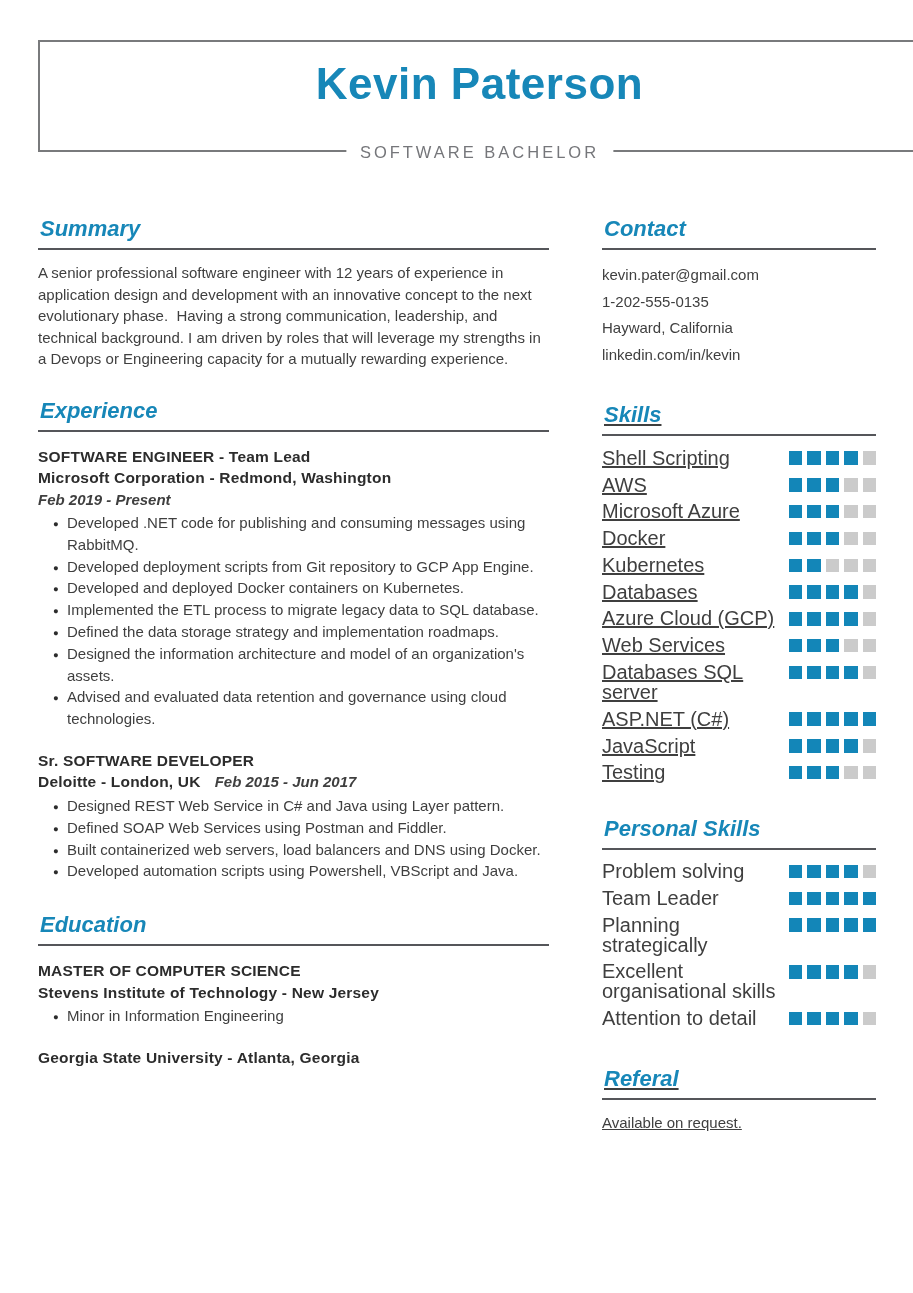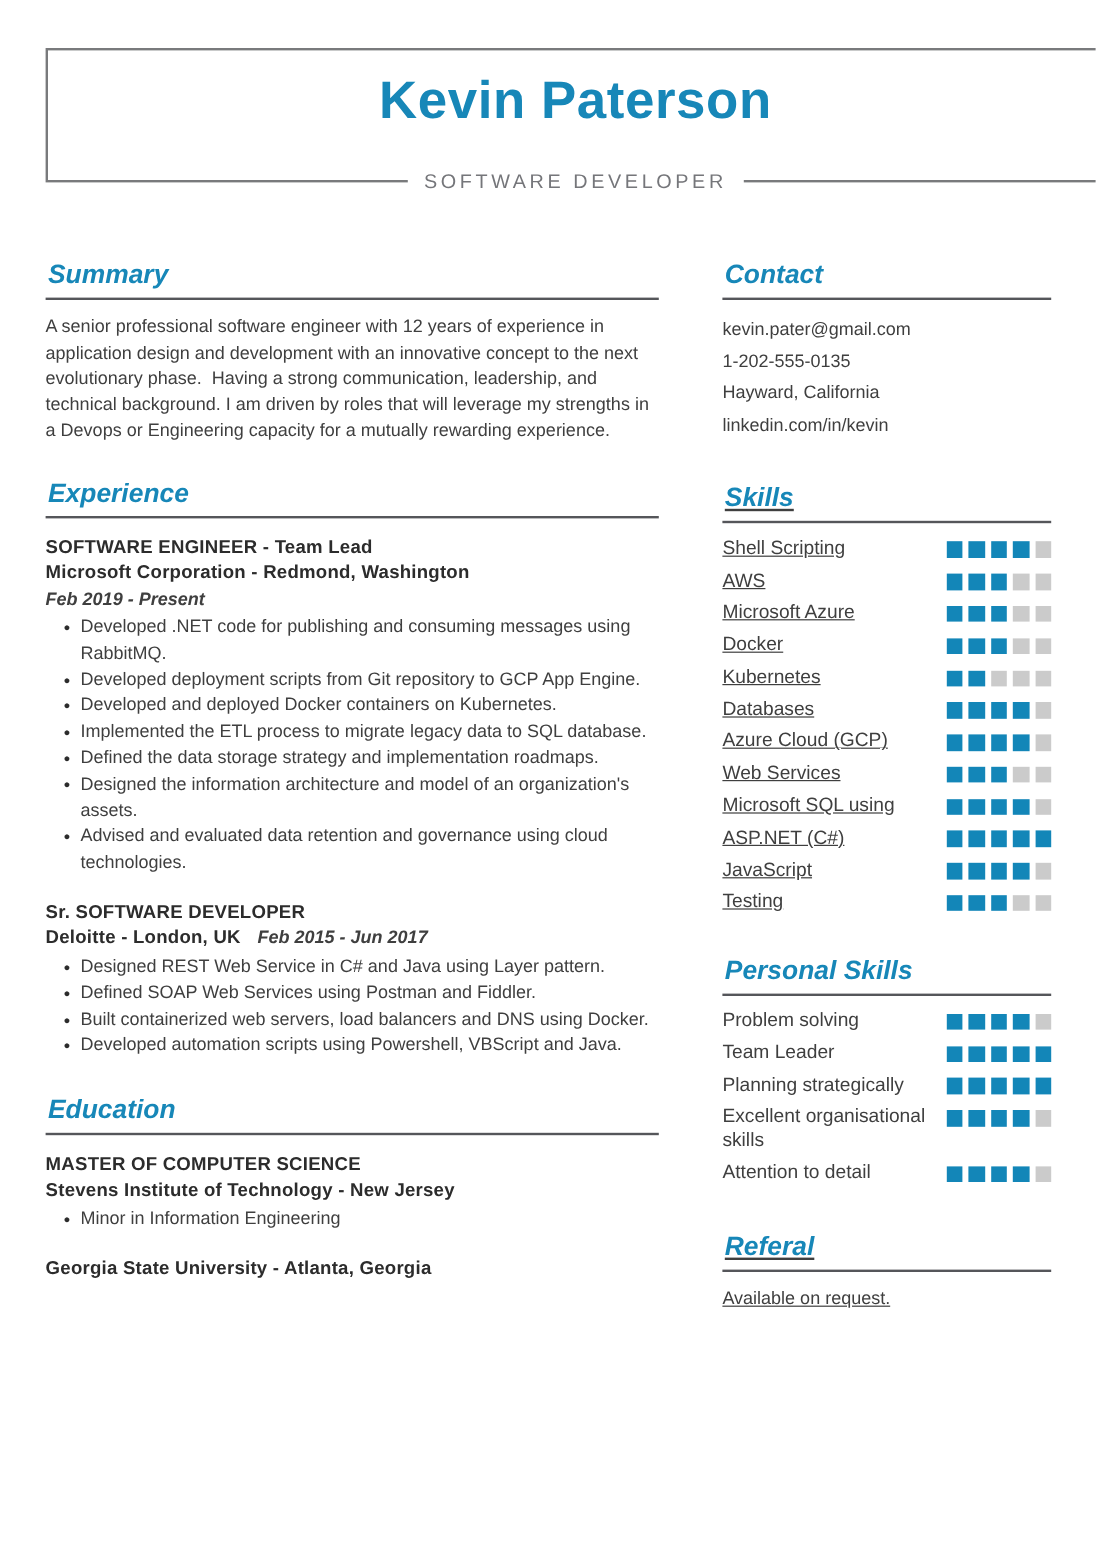--- a/index.html
+++ b/index.html
@@ -66,33 +66,33 @@
 
   .edu { margin-top: 14px; }
   .edu + .edu { margin-top: 20px; }
 
   
   .contact-item { font-size: 15px; line-height: 26.6px; }
 
   
   .skills-body { margin-top: 8px; }
   .skill-row { display: flex; justify-content: space-between; align-items: flex-start; }
-  .skill-name { font-size: 16px; line-height: 20px; padding: 3.4px 0; }
+  .skill-name { font-size: 20px; line-height: 20px; padding: 3.4px 0; }
   .squares { display: flex; gap: 5px; margin-top: 7px; margin-left: 8px; flex-shrink: 0; }
   .sq { width: 13.5px; height: 13.5px; background: var(--square_empty, #cbcbcb); }
   .sq.fill { background: var(--square_filled, #1386b8); }
 </style>
 </head>
 <body>
 
 <div class="page">
 
   <div class="header-box">
     <div class="name">Kevin Paterson</div>
-    <div class="header-title">SOFTWARE DEVELOPER</div>
+    <div class="header-title">SOFTWARE BACHELOR</div>
   </div>
 
   <div class="col-left">
 
     <div class="section">
       <h2>Summary</h2>
       <div class="sec-body body-text">A senior professional software engineer with 12 years of experience in application design and development with an innovative concept to the next evolutionary phase.  Having a strong communication, leadership, and technical background. I am driven by roles that will leverage my strengths in a Devops or Engineering capacity for a mutually rewarding experience.</div>
     </div>
 
     <div class="section mt28">
@@ -234,21 +234,21 @@
           <span class="skill-name">Web Services</span>
           <span class="squares">
               <span class="sq fill"></span>
               <span class="sq fill"></span>
               <span class="sq fill"></span>
               <span class="sq"></span>
               <span class="sq"></span>
             </span>
         </div>
         <div class="skill-row">
-          <span class="skill-name">Microsoft SQL using</span>
+          <span class="skill-name">Databases SQL server</span>
           <span class="squares">
               <span class="sq fill"></span>
               <span class="sq fill"></span>
               <span class="sq fill"></span>
               <span class="sq fill"></span>
               <span class="sq"></span>
             </span>
         </div>
         <div class="skill-row">
           <span class="skill-name">ASP.NET (C#)</span>

